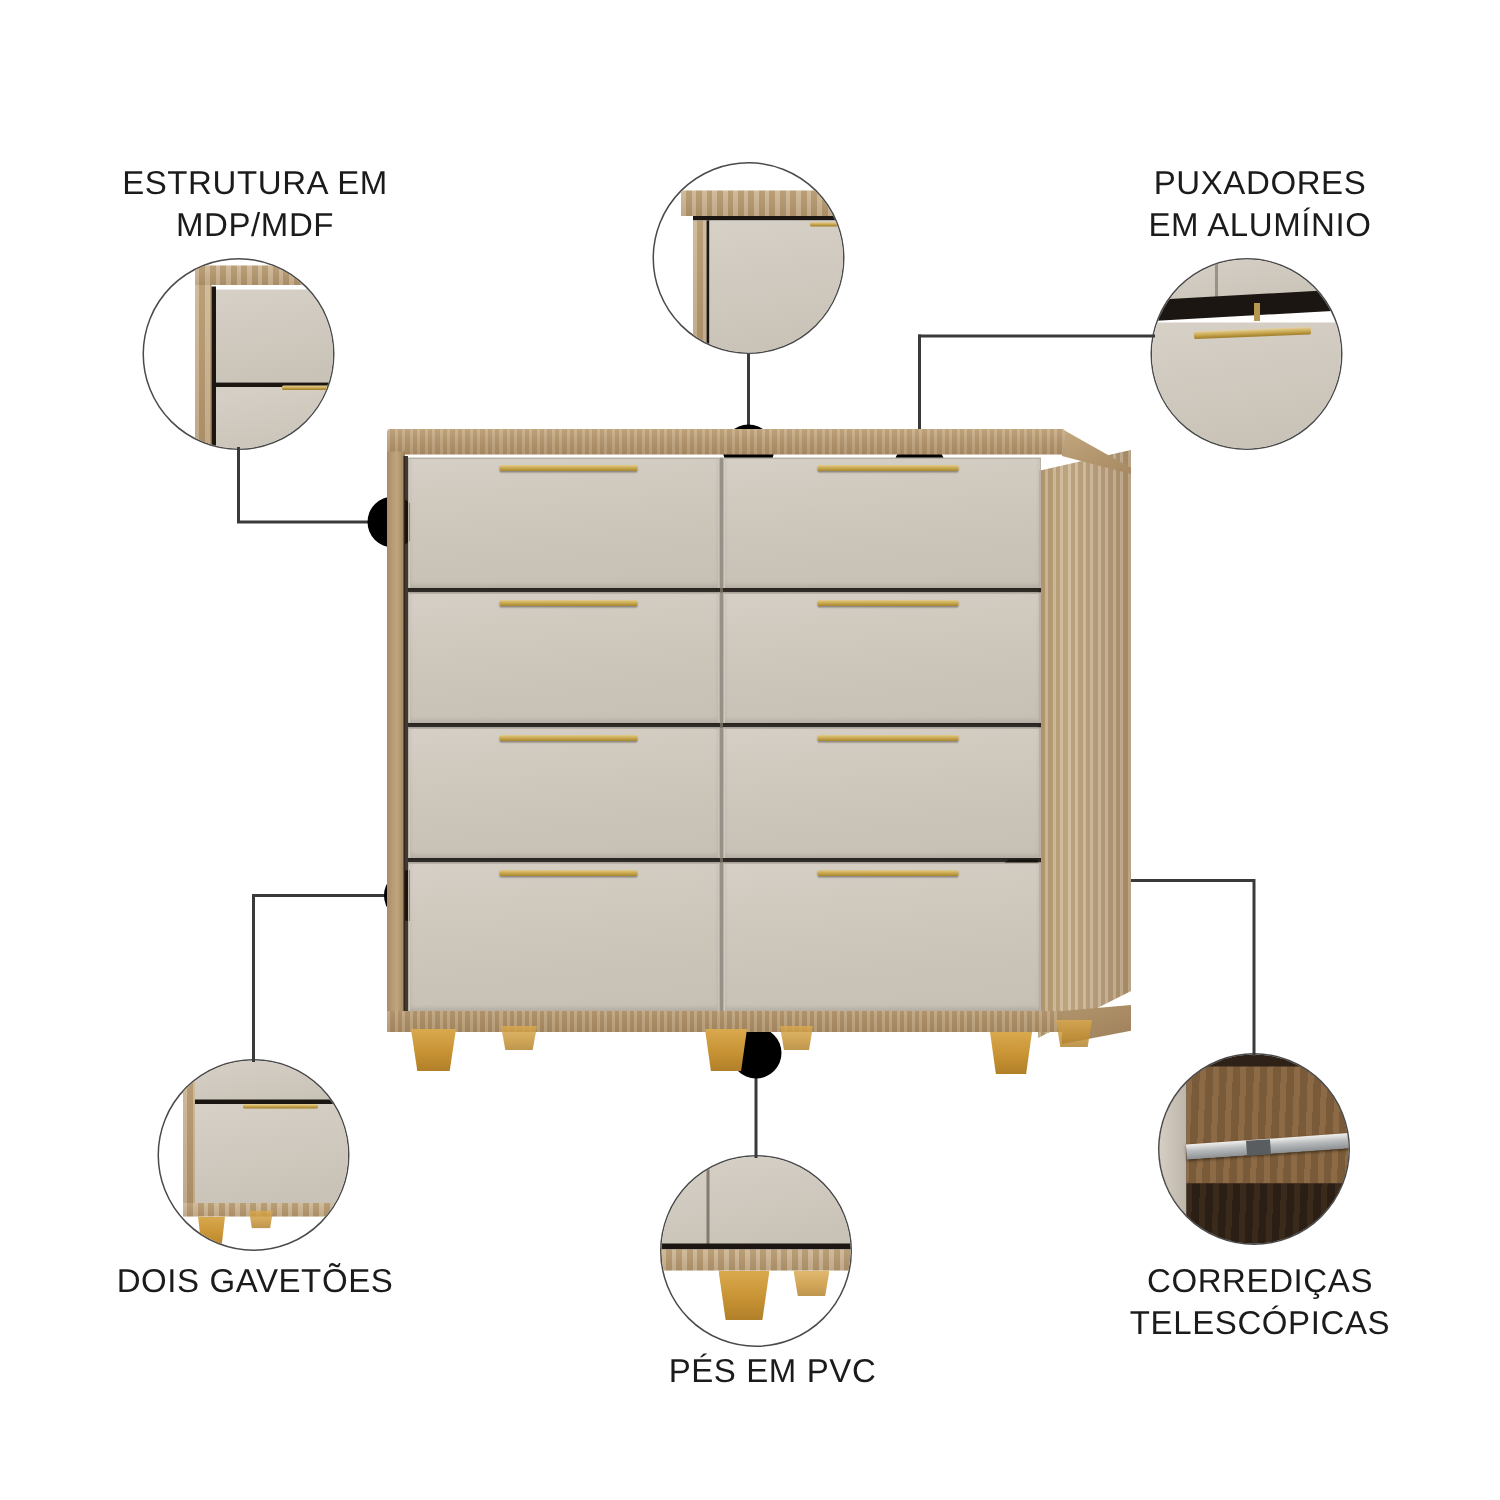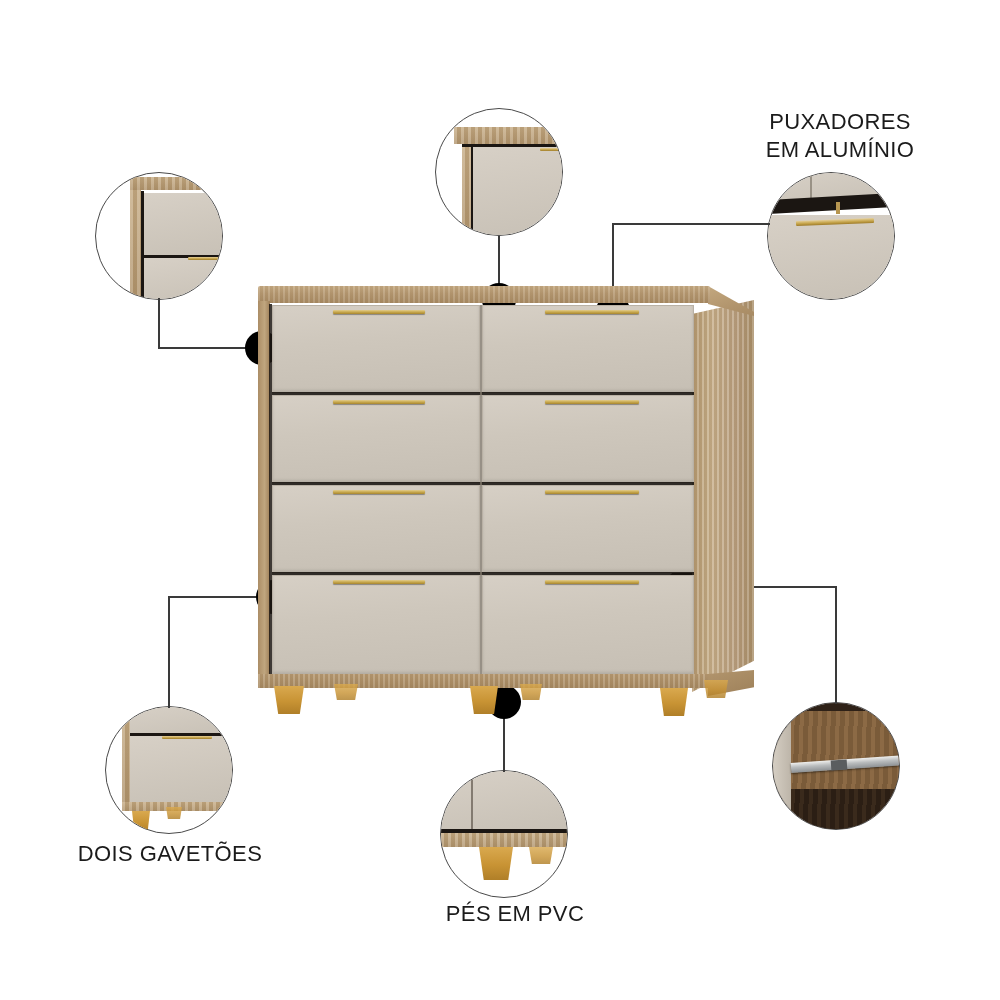--- a/index.html
+++ b/index.html
@@ -137,29 +137,33 @@
   }
   .panel-beige{ position:absolute; background: linear-gradient(170deg,#d7d0c6,#c7c0b5); }
   .dark-line{ position:absolute; background:#1b1612; }
   .gold-bar{ position:absolute; background: linear-gradient(180deg,#e6d09a,#c6a54c 55%,#9f7c2a); border-radius:1px; }
 </style>
 </head>
 <body>
 
 <div id="stage">
 
+  <div class="callout-label" style="left:35px; top:108px; width:270px;">ESTRUTURA EM
+MDP/MDF</div>
 
 
   <div class="callout-label" style="left:705px; top:108px; width:270px;">PUXADORES
 EM ALUMÍNIO</div>
 
   <div class="callout-label" style="left:380px; top:900px; width:270px;">PÉS EM PVC</div>
 
   <div class="callout-label" style="left:35px; top:840px; width:270px;">DOIS GAVETÕES</div>
 
+  <div class="callout-label" style="left:705px; top:840px; width:270px;">CORREDIÇAS
+TELESCÓPICAS</div>
 
   <div class="bubble" style="left:95px; top:172px; width:128px; height:128px;">
     <div class="inner">
       <div class="w-grain" style="left:34px; top:4px; width:120px; height:13px;"></div>
       <div class="w-grain" style="left:34px; top:17px; width:11px; height:112px;"></div>
       <div class="dark-line" style="left:45px; top:18px; width:3px; height:111px;"></div>
       <div class="panel-beige" style="left:48px; top:20px; width:106px; height:62px;"></div>
       <div class="dark-line" style="left:48px; top:82px; width:106px; height:3px;"></div>
       <div class="panel-beige" style="left:48px; top:85px; width:106px; height:44px;"></div>
       <div class="gold-bar" style="left:92px; top:84px; width:52px; height:3px;"></div>

